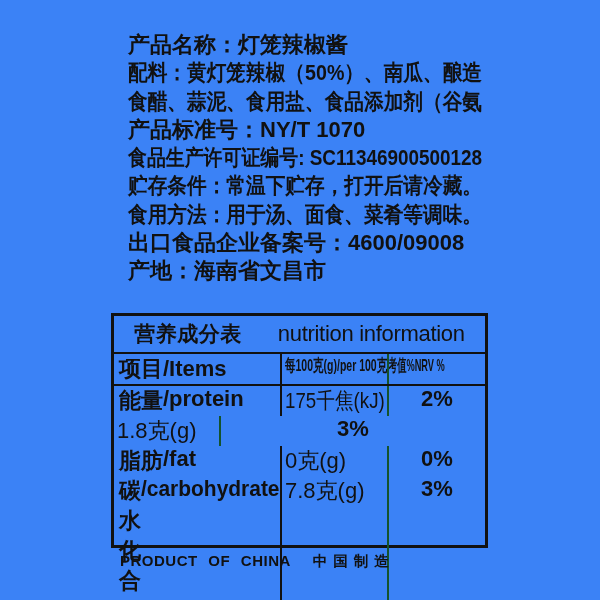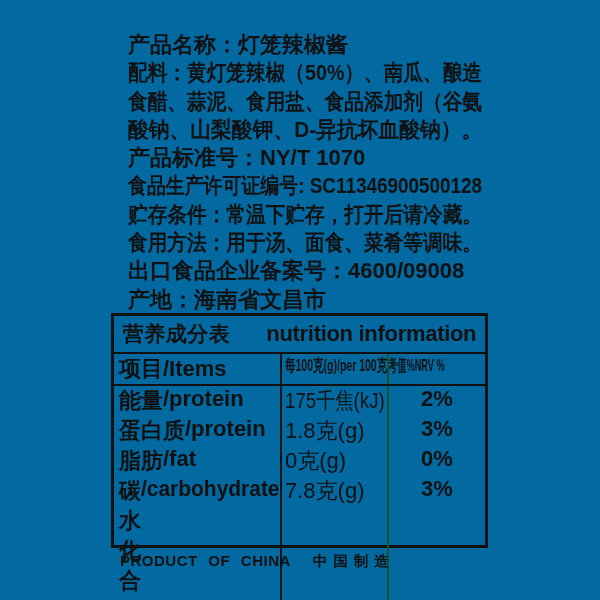--- a/index.html
+++ b/index.html
@@ -6,21 +6,21 @@
     margin: 0;
     padding: 0;
     width: 600px;
     height: 600px;
     background: #ffffff;
   }
   .label-page {
     position: relative;
     width: 600px;
     height: 600px;
-    background: #0369a1;
+    background: #3b82f6;
     color: #111111;
     font-family: "Liberation Sans", "DejaVu Sans", sans-serif;
     overflow: hidden;
   }
   
   .product-info {
     position: absolute;
     left: 128px;
     top: 31px;
     width: 354px;
@@ -59,21 +59,21 @@
     overflow: hidden;
     gap: 24px;
   }
   .title-zh {
     font-size: 21px;
     font-weight: bold;
     letter-spacing: 0.5px;
   }
   .title-en {
     font-size: 22px;
-    font-weight: bold;
+    font-weight: normal;
     letter-spacing: -0.3px;
     margin-left: 12px;
   }
   .t-row {
     display: flex;
     align-items: stretch;
   }
   .t-head {
     flex: 0 0 29px;
     border-bottom: 2px solid #111111;
@@ -127,21 +127,20 @@
 </style>
 </head>
 <body>
 
 <div class="label-page">
 
   <div class="product-info">
     <div class="info-line"><span class="fit">产品名称：灯笼辣椒酱</span></div>
     <div class="info-line"><span class="fit" style="transform: scaleX(0.893939);">配料：黄灯笼辣椒（50%）、南瓜、酿造</span></div>
     <div class="info-line"><span class="fit" style="transform: scaleX(0.893939);">食醋、蒜泥、食用盐、食品添加剂（谷氨</span></div>
-    <div class="info-line"><span class="fit" style="transform: scaleX(0.944);">酸钠、山梨酸钾、D-异抗坏血酸钠）。</span></div>
     <div class="info-line"><span class="fit">产品标准号：NY/T 1070</span></div>
     <div class="info-line"><span class="fit" style="transform: scaleX(0.859223);">食品生产许可证编号: SC11346900500128</span></div>
     <div class="info-line"><span class="fit" style="transform: scaleX(0.893939);">贮存条件：常温下贮存，打开后请冷藏。</span></div>
     <div class="info-line"><span class="fit" style="transform: scaleX(0.893939);">食用方法：用于汤、面食、菜肴等调味。</span></div>
     <div class="info-line"><span class="fit">出口食品企业备案号：4600/09008</span></div>
     <div class="info-line"><span class="fit">产地：海南省文昌市</span></div>
   </div>
 
   <div class="nutrition-table">
 
@@ -167,24 +166,20 @@
           <span>能量</span>
           <span class="fit">/protein</span>
         </div>
       <div class="cell c2">
           <span class="fit" style="transform: scaleX(0.85);">175千焦(kJ)</span>
         </div>
       <div class="cell c3">2%</div>
     </div>
 
     <div class="t-row t-data">
-      <div class="cell c1">
-          <span>蛋白质</span>
-          <span class="fit">/protein</span>
-        </div>
       <div class="cell c2">
           <span class="fit">1.8克(g)</span>
         </div>
       <div class="cell c3">3%</div>
     </div>
 
     <div class="t-row t-data">
       <div class="cell c1">
           <span>脂肪</span>
           <span class="fit">/fat</span>

